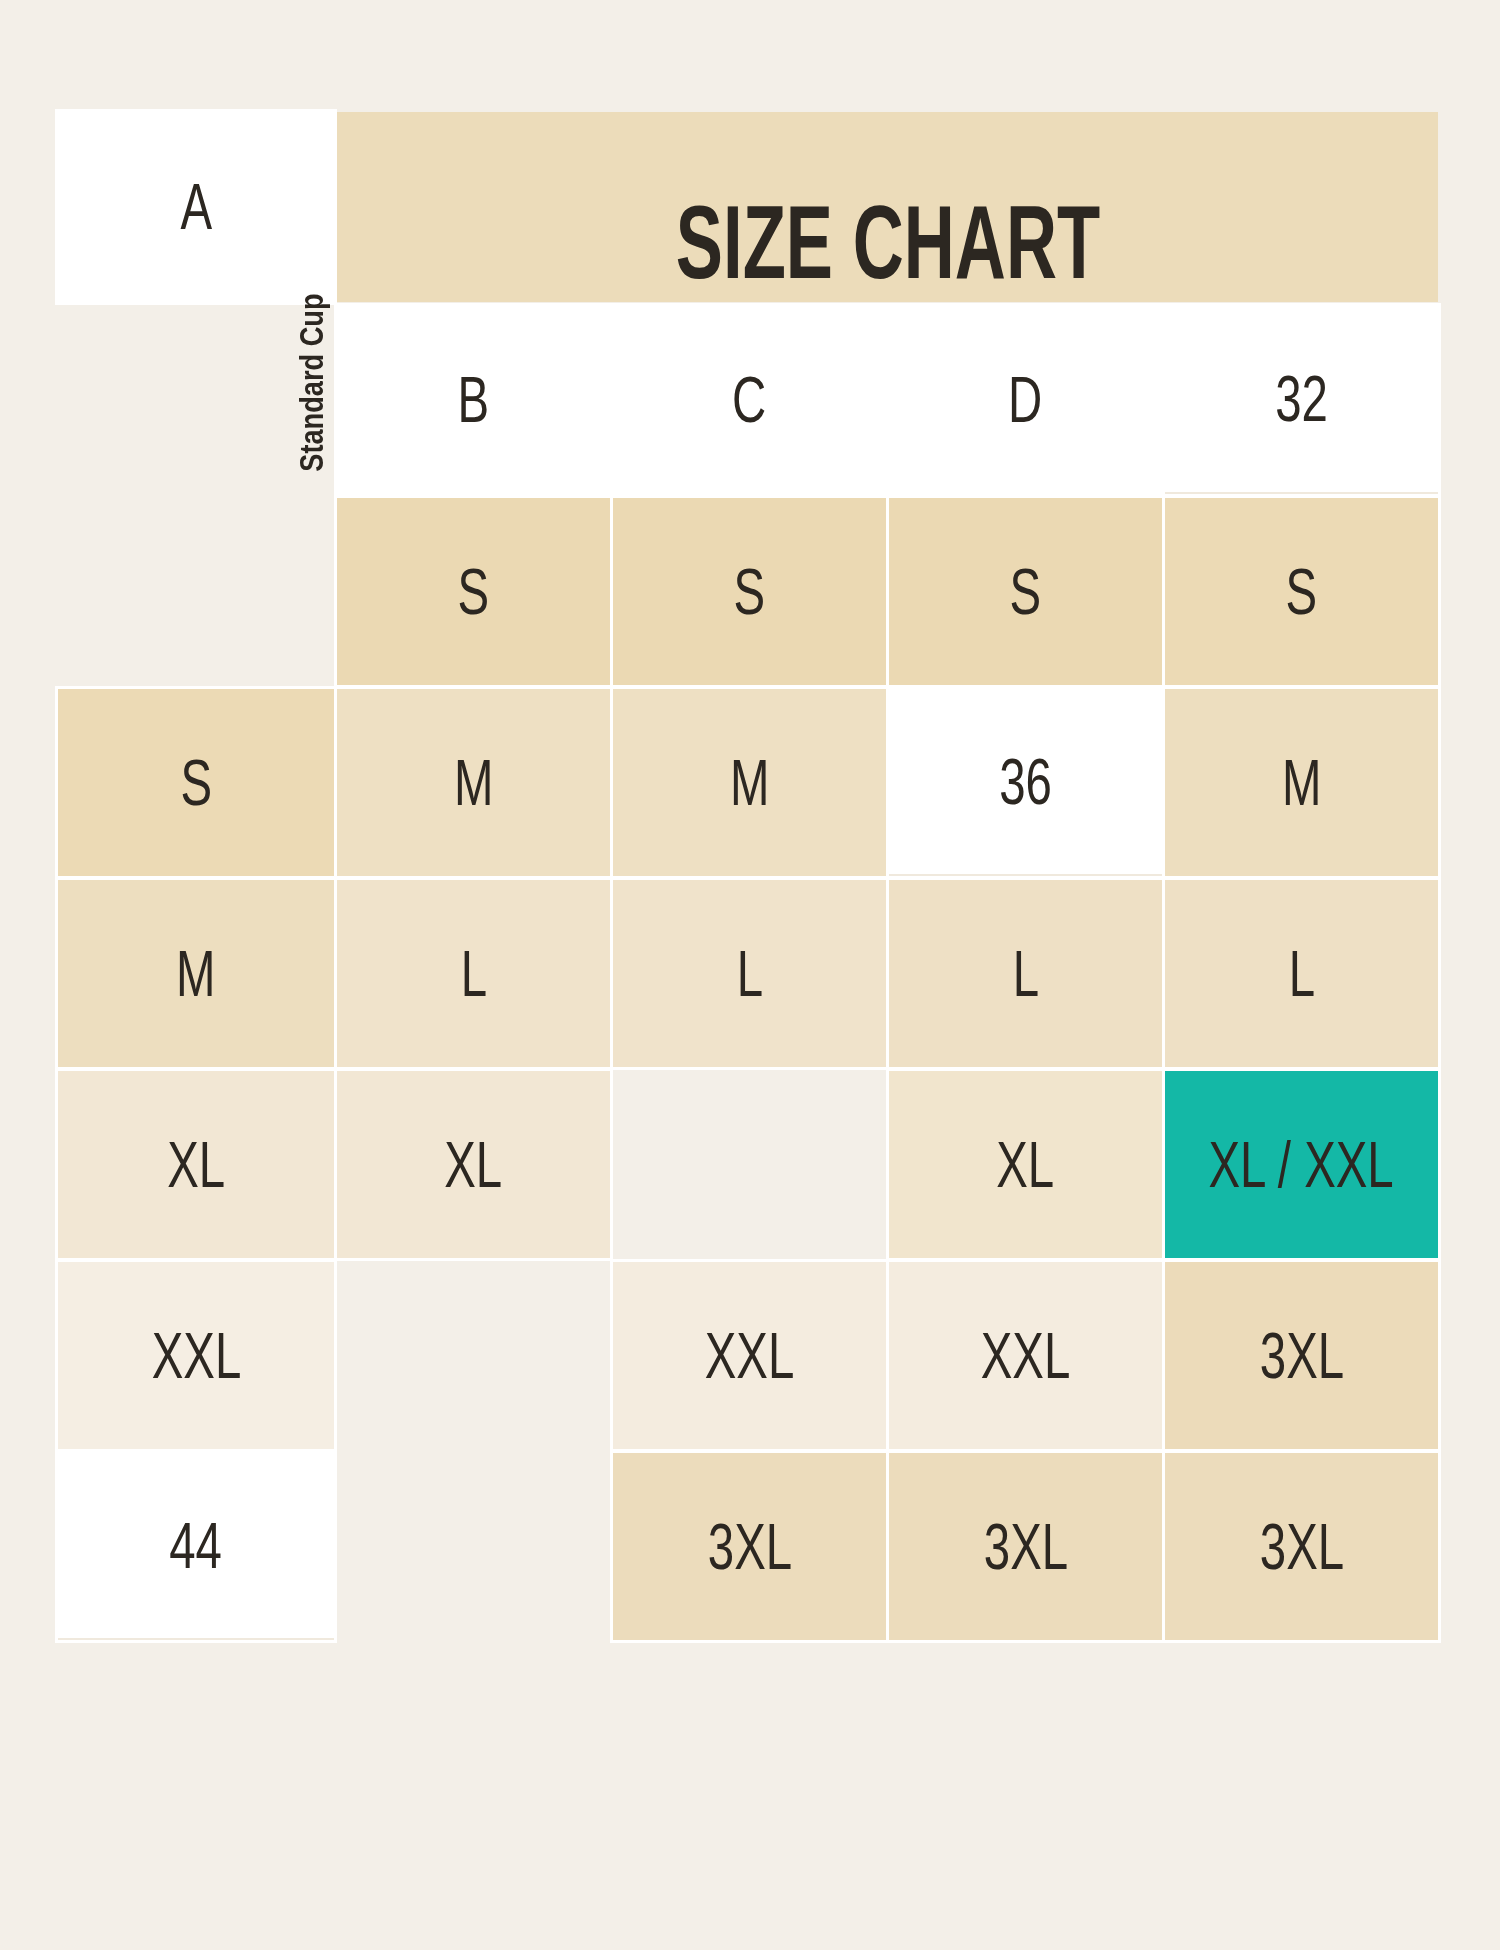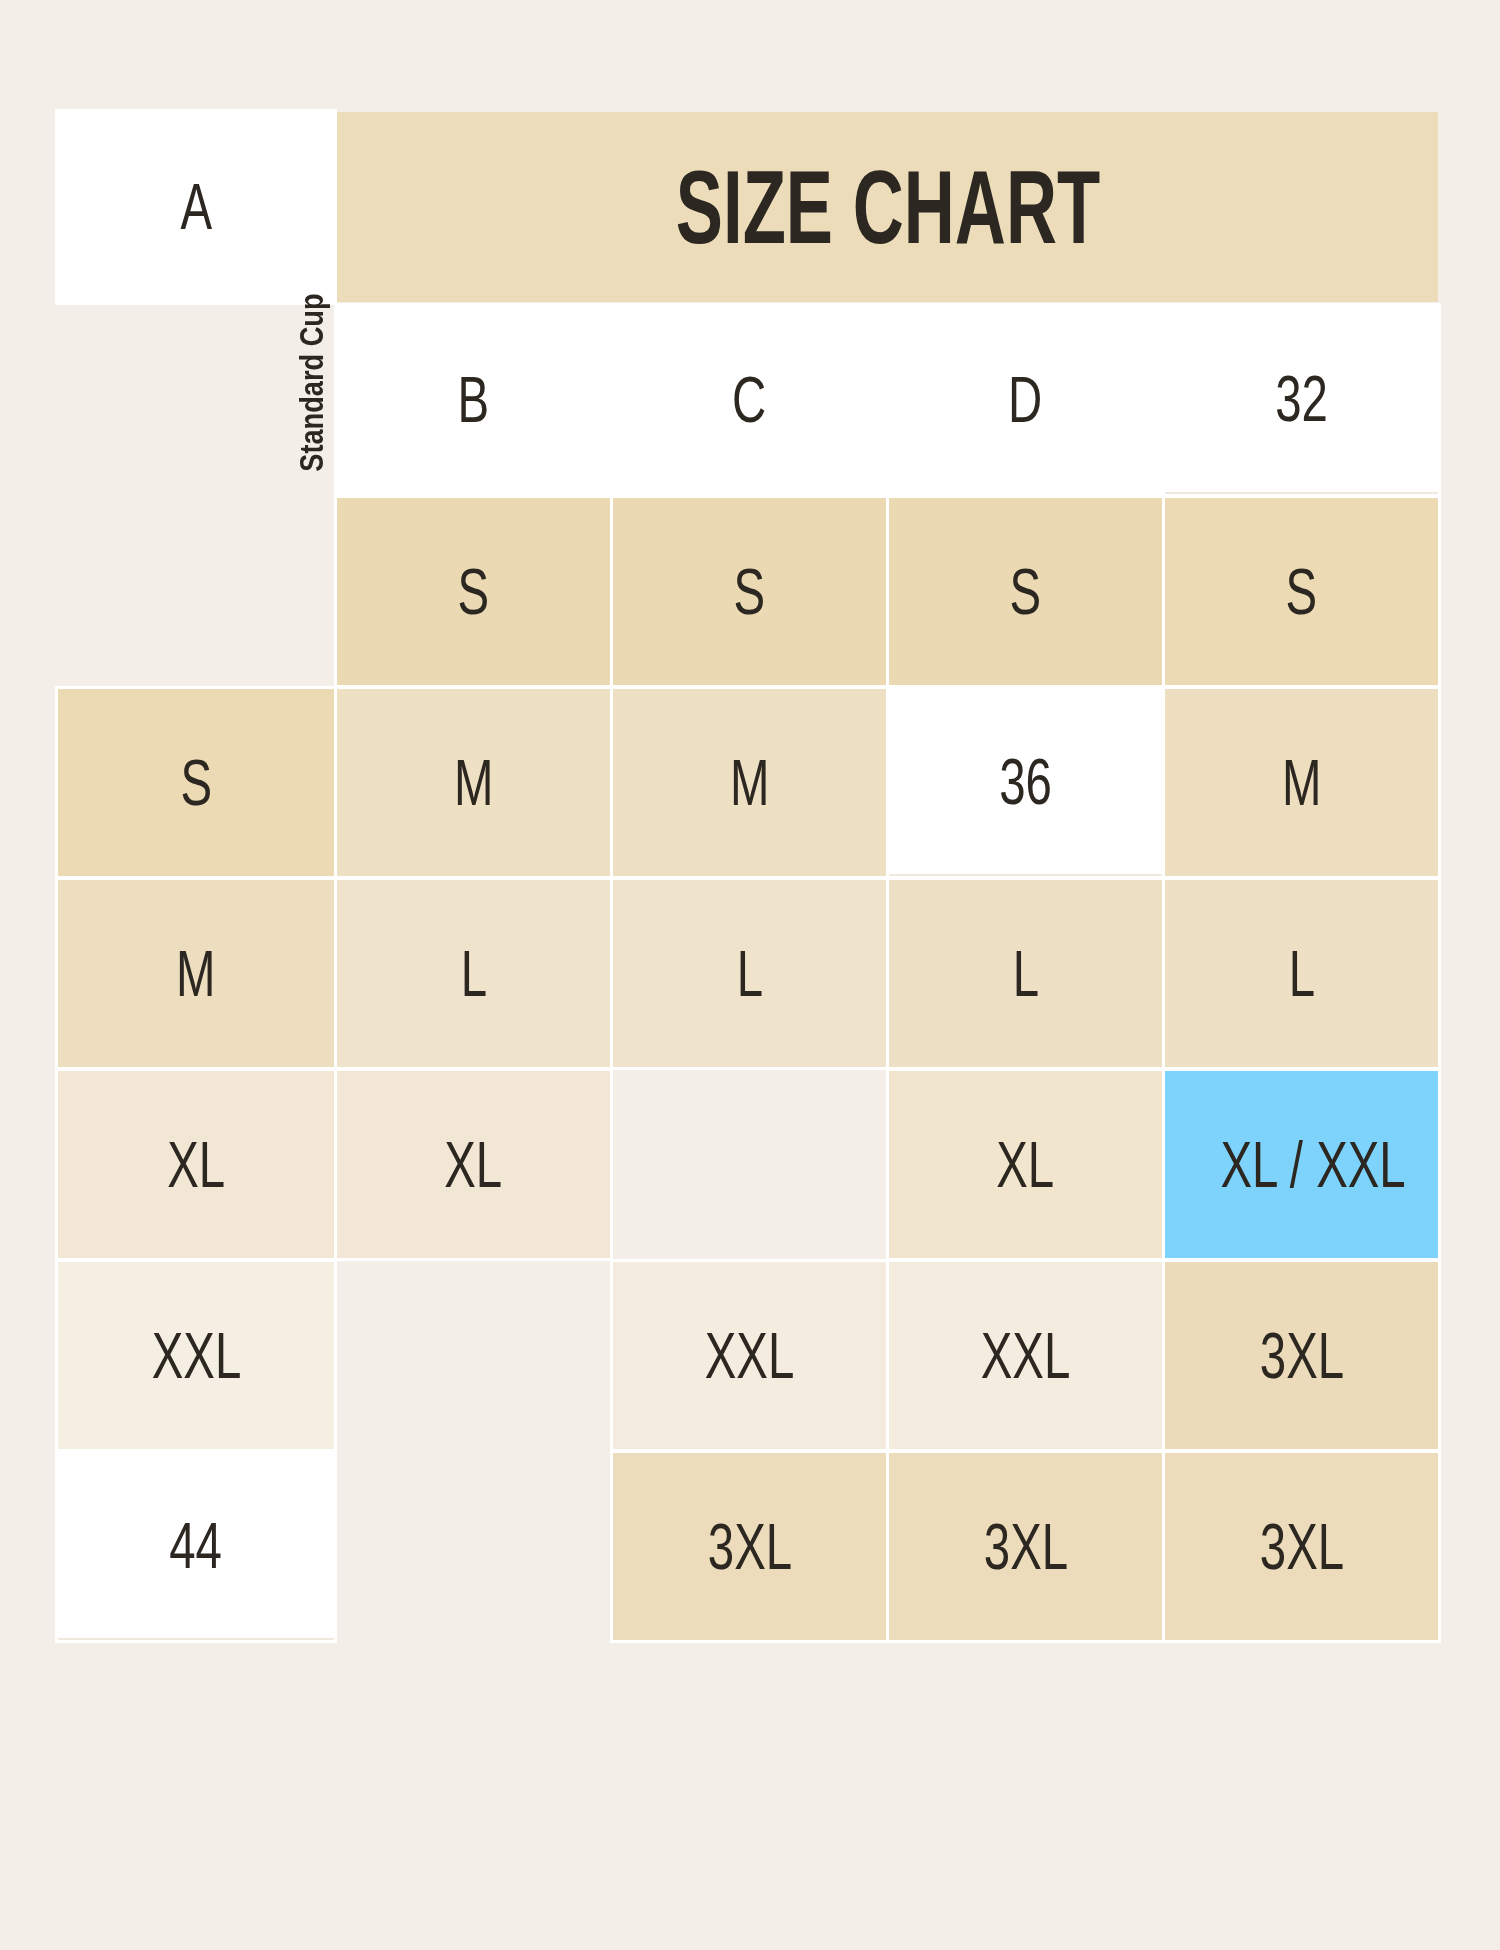--- a/index.html
+++ b/index.html
@@ -23,21 +23,21 @@
   .size-table{
     position:absolute;left:58px;top:112px;
     display:grid;
     grid-template-columns:276px repeat(4,273px);
     grid-template-rows:190px 188px repeat(7,187px);
     row-gap:4px;column-gap:3px;
   }
   .band{
     grid-column:2 / 6;grid-row:1;
     background:var(--band);
-    display:flex;align-items:center;justify-content:center;
+    display:flex;align-items:flex-end;justify-content:center;
   }
   .title-text{
     display:inline-block;
     font-size:104px;font-weight:700;
     transform:scaleX(0.68);
     white-space:nowrap;
     color:var(--ink);
   }
   .cell{
     display:flex;align-items:center;justify-content:center;
@@ -159,21 +159,21 @@
     <div class="cell" style="background: rgb(242, 231, 212);">
         <span class="cond">XL</span>
       </div>
 
     <div class="cell no-cell">
         <span class="cond"></span>
       </div>
     <div class="cell" style="background: rgb(241, 229, 205);">
         <span class="cond">XL</span>
       </div>
-    <div class="cell" style="background: #7dd3fc; justify-content: flex-end;">
+    <div class="cell" style="background: #14b8a6;">
         <span class="cond">XL / XXL</span>
       </div>
     <div class="cell" style="background: rgb(245, 238, 227);">
         <span class="cond">XXL</span>
       </div>
 
     <div class="cell no-cell">
         <span class="cond"></span>
       </div>
     <div class="cell" style="background: rgb(244, 236, 223);">

